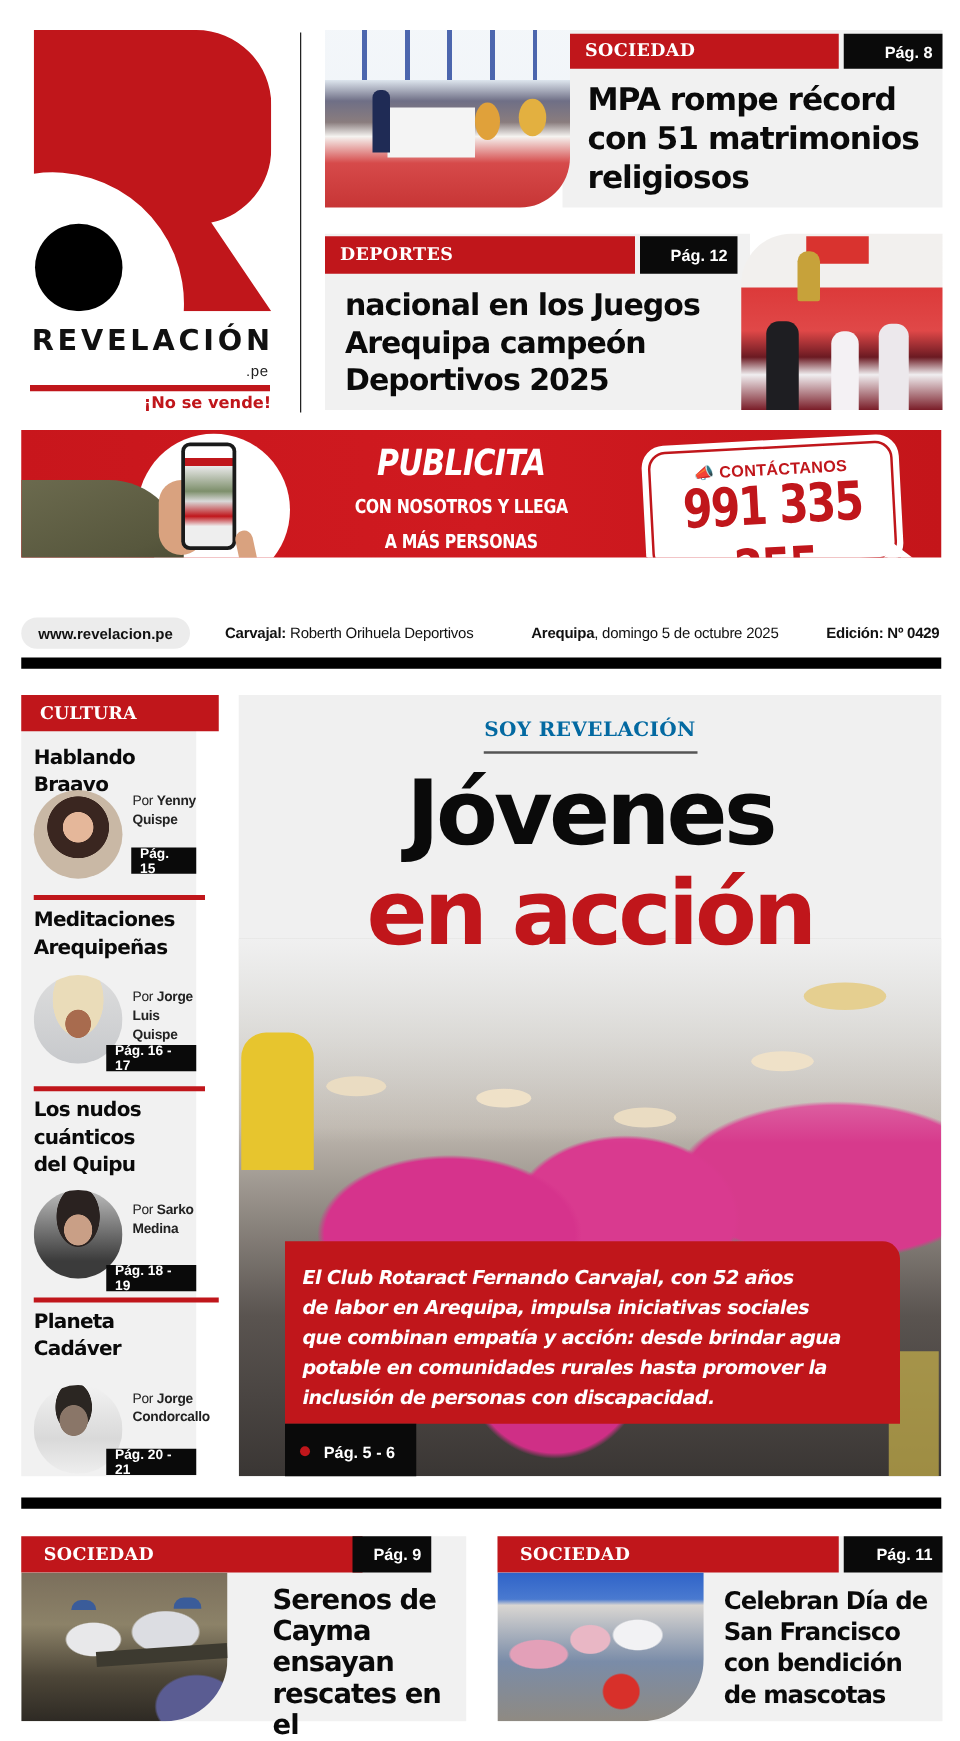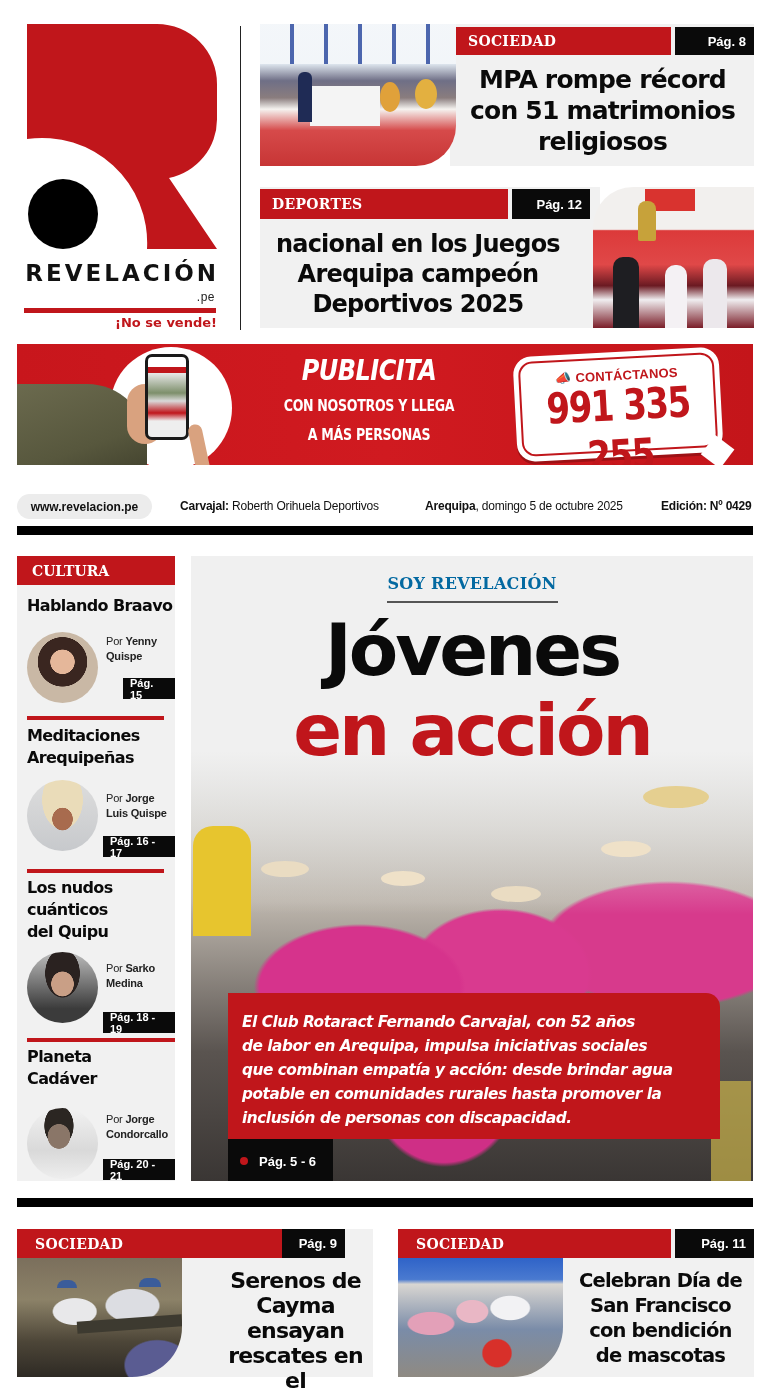--- a/index.html
+++ b/index.html
@@ -14,26 +14,26 @@
   .logo-name { position: absolute; left: 0; top: 236px; width: 195px; font-family: "DejaVu Sans", sans-serif; font-weight: bold; font-size: 23px; letter-spacing: 3px; color: #111; text-align: right; }
   .logo-pe { position: absolute; right: 4px; top: 266px; font-size: 12px; color: #222; letter-spacing: 0.5px; }
   .logo-line { position: absolute; left: 0; top: 284px; width: 192px; height: 5px; background: #c0161b; }
   .logo-tag { position: absolute; right: 2px; top: 291px; font-family: "DejaVu Sans", sans-serif; font-weight: bold; font-size: 13px; color: #c0161b; }
   .vsep { left: 240px; top: 26px; width: 1px; height: 304px; background: #222; }
 
   
   .card-bg { background: #f1f1f1; }
   .sec-tag { background: #c0161b; color: #fff; font-family: "DejaVu Serif", serif; font-weight: bold; font-size: 14px; padding-left: 12px; display: flex; align-items: center; letter-spacing: 0.3px; }
   .pag-tag { background: #0a0a0a; color: #fff; font-weight: bold; font-size: 13px; display: flex; align-items: center; justify-content: flex-end; padding-right: 8px; }
-  .headline { font-family: "DejaVu Sans", sans-serif; font-weight: bold; color: #0a0a0a; letter-spacing: -0.8px; text-align: center; }
+  .headline { font-family: "DejaVu Sans", sans-serif; font-weight: bold; color: #0a0a0a; letter-spacing: -0.8px; }
 
   .photo { overflow: hidden; }
 
   
-  .ad { left: 17px; top: 344px; width: 736px; height: 121px; background: linear-gradient(90deg, #c8161c 0%, #d01a20 50%, #c4151a 100%); overflow: hidden; }
+  .ad { left: 17px; top: 344px; width: 736px; height: 102px; background: linear-gradient(90deg, #c8161c 0%, #d01a20 50%, #c4151a 100%); overflow: hidden; }
   .ad-circle { position: absolute; left: 93px; top: 3px; width: 122px; height: 122px; border-radius: 50%; background: #fff; }
   .ad-arm { position: absolute; left: 0; top: 40px; width: 130px; height: 100px; background: linear-gradient(160deg,#6b6a4e 0%, #57573d 60%, #3d3d2a 100%); border-radius: 0 60px 0 0; }
   .ad-phone { position: absolute; left: 128px; top: 10px; width: 44px; height: 86px; border-radius: 7px; background: #1a1a1a; padding: 3px; }
   .ad-phone-screen { width: 100%; height: 100%; border-radius: 4px; background: linear-gradient(180deg,#fff 0%,#fff 12%,#c0161b 12%,#c0161b 20%,#e9e9e9 20%,#7d8f6b 45%,#d9d9d9 55%,#c0161b 70%,#eee 80%); }
   .ad-hand { position: absolute; left: 110px; top: 40px; width: 36px; height: 60px; border-radius: 18px; background: #d9a27f; }
   .ad-finger { position: absolute; left: 175px; top: 80px; width: 14px; height: 50px; border-radius: 7px; background: #d9a27f; transform: rotate(-12deg); }
   .ad-title { position: absolute; left: 262px; top: 12px; width: 180px; text-align: center; color: #fff; font-family: "DejaVu Sans", sans-serif; font-weight: bold; font-style: italic; font-size: 24px; letter-spacing: -0.5px; transform: scaleY(1.2); }
   .ad-sub { position: absolute; left: 232px; top: 50px; width: 240px; text-align: center; color: #fff; font-family: "DejaVu Sans Condensed","DejaVu Sans", sans-serif; font-weight: bold; font-size: 14px; line-height: 26px; letter-spacing: -0.3px; transform: scaleY(1.1); }
   .ad-bubble { position: absolute; left: 498px; top: 8px; width: 206px; height: 105px; background: #fff; border-radius: 18px; transform: rotate(-3deg); box-shadow: 0 3px 0 #9d1115; }
   .ad-bubble::after { content: ""; position: absolute; right: -6px; bottom: -12px; width: 24px; height: 24px; background: #fff; transform: rotate(40deg); }
@@ -42,21 +42,21 @@
   .ad-number { position: absolute; left: 0; width: 100%; top: 38px; text-align: center; color: #c0161b; font-family: "DejaVu Sans", sans-serif; font-weight: bold; font-size: 34px; letter-spacing: -1.5px; transform: scaleY(1.25); }
 
   
   .info { left: 17px; top: 494px; width: 740px; height: 26px; font-size: 12px; color: #111; }
   .url-pill { position: absolute; left: 0; top: 0; width: 135px; height: 25px; border-radius: 13px; background: #ececec; display: flex; align-items: center; justify-content: center; font-weight: bold; font-size: 12px; }
   .info-item { position: absolute; top: 5px; white-space: nowrap; letter-spacing: -0.2px; }
   .info-item b { font-weight: bold; }
   .thick-rule { height: 9px; background: #000; }
 
   
-  .sidebar { left: 17px; top: 556px; width: 158px; height: 625px; background: #f1f1f1; }
+  .sidebar { left: 17px; top: 556px; width: 140px; height: 625px; background: #f1f1f1; }
   .sb-tag { position: absolute; left: 0; top: 0; width: 158px; height: 29px; background: #c0161b; color: #fff; font-family: "DejaVu Serif", serif; font-weight: bold; font-size: 14px; padding-left: 15px; display: flex; align-items: center; }
   .sb-title { position: absolute; left: 10px; font-family: "DejaVu Sans", sans-serif; font-weight: bold; font-size: 16px; line-height: 22px; color: #0a0a0a; letter-spacing: -0.6px; }
   .sb-avatar { position: absolute; left: 10px; width: 71px; height: 71px; border-radius: 50%; overflow: hidden; }
   .sb-by { position: absolute; left: 89px; font-size: 11px; line-height: 15px; color: #222; letter-spacing: -0.2px; }
   .sb-by b { font-weight: bold; }
   .sb-pag { position: absolute; right: 0; height: 21px; background: #0a0a0a; color: #fff; font-weight: bold; font-size: 11px; display: flex; align-items: center; justify-content: center; padding: 0 7px; }
   .sb-rule { position: absolute; left: 10px; width: 137px; height: 4px; background: #c0161b; }
 
   
   .feature { left: 191px; top: 556px; width: 562px; height: 625px; background: #f0f0f0; overflow: hidden; }

